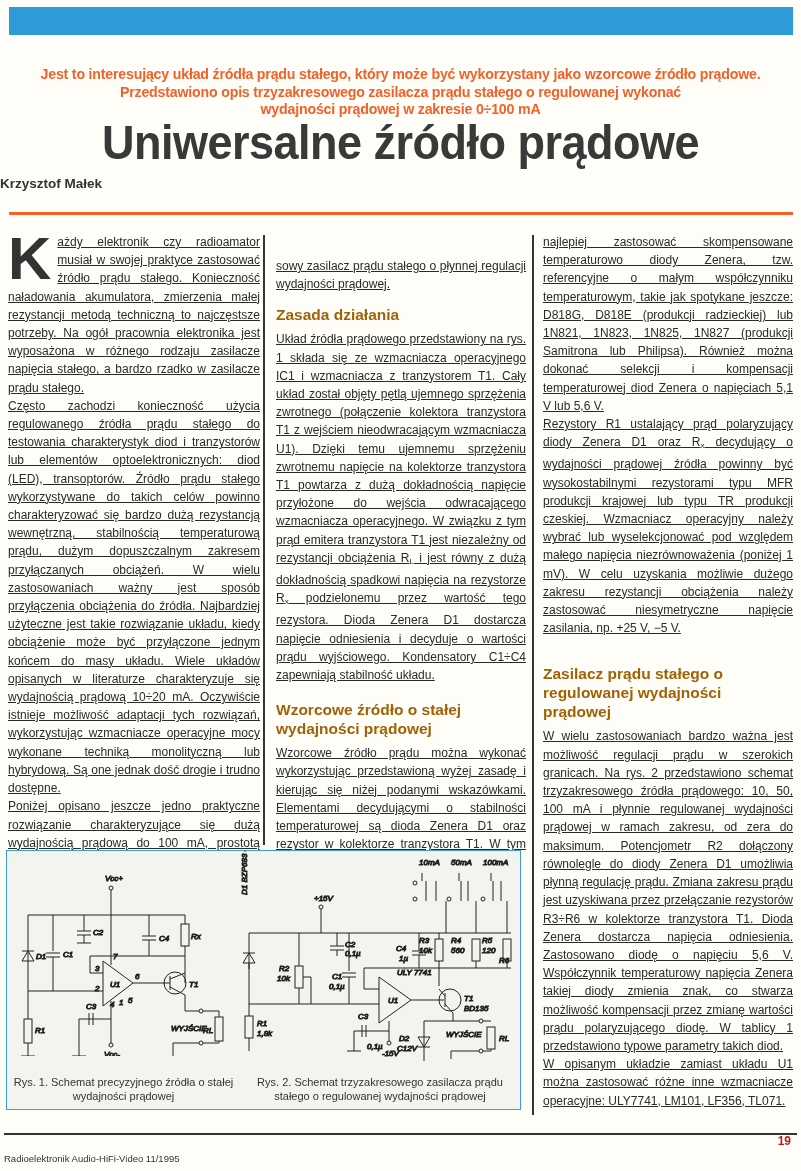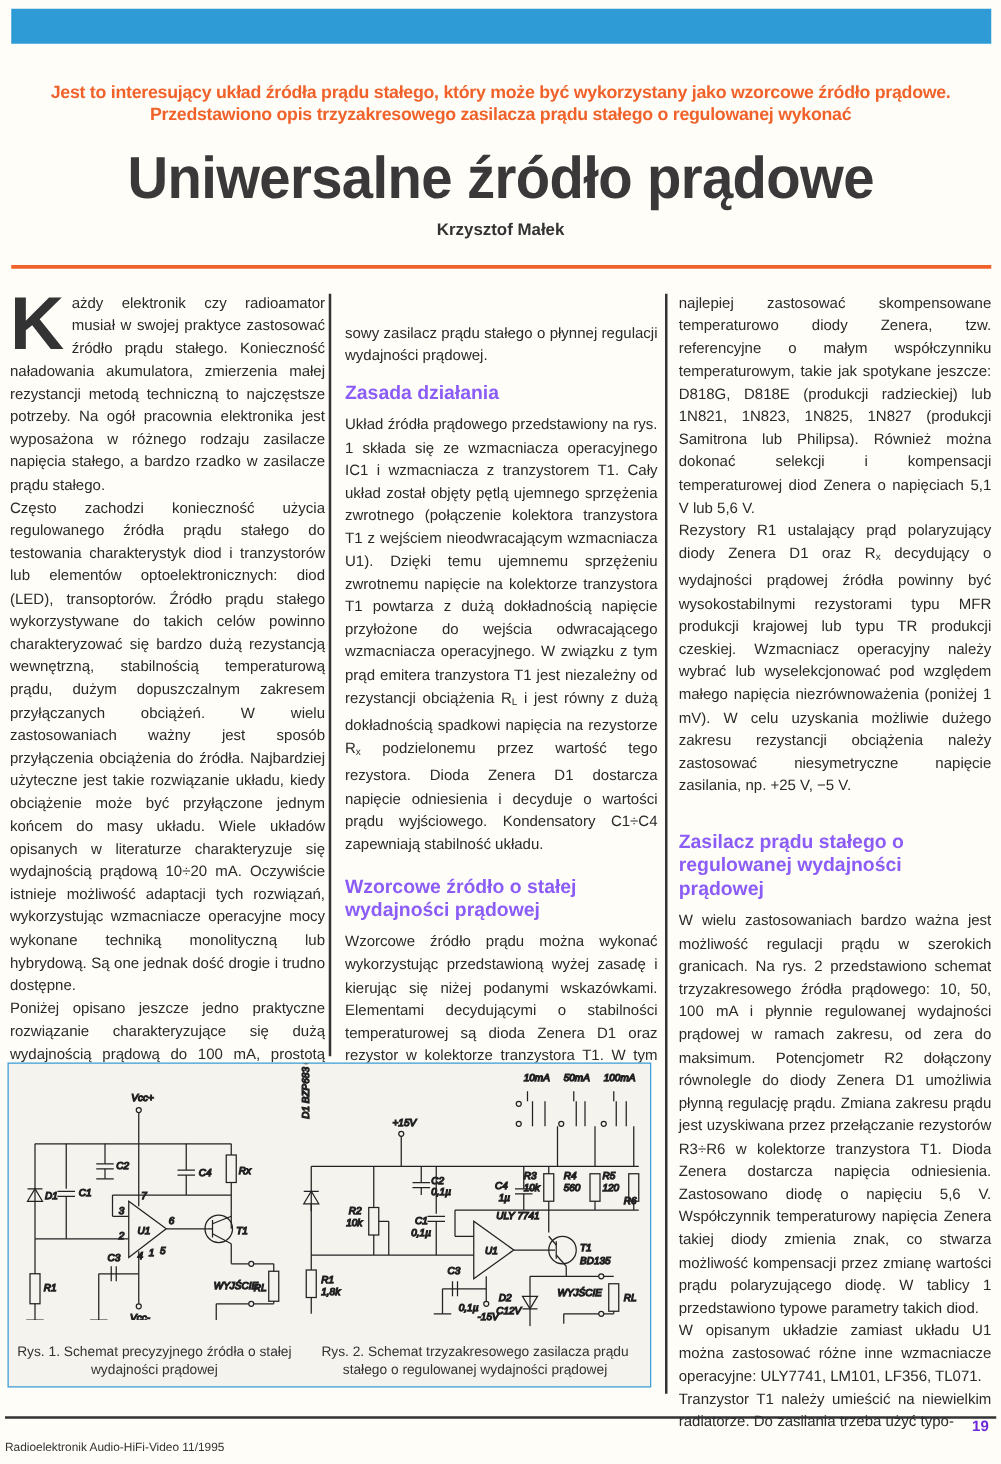--- a/index.html
+++ b/index.html
@@ -1,53 +1,54 @@
 <!DOCTYPE html>
 <html><head>
 <meta charset="utf-8">
 <style>
   * { box-sizing: border-box; margin: 0; padding: 0; }
   html, body { width: 801px; height: 1171px; background: #fefdf8; overflow: hidden; }
   body { position: relative; font-family: "Liberation Sans", sans-serif; color: #2a2a2a; }
   .top-bar { position: absolute; left: 9px; top: 7px; width: 784px; height: 28px; background: #2e9ad6; }
   .lead { position: absolute; left: 0; top: 66px; width: 801px; text-align: center; color: #f0622a; font-weight: bold; font-size: 14.2px; line-height: 17.5px; letter-spacing: -0.2px; }
   .title { position: absolute; left: 0; top: 118px; width: 801px; text-align: center; font-weight: bold; font-size: 45px; line-height: 50px; color: #3a3838; letter-spacing: -0.5px; transform: scaleY(1.05); }
-  .author { position: absolute; left: 0; top: 176px; width: 801px; text-align: center; font-weight: bold; font-size: 13.5px; color: #333; }
+  .author { position: absolute; left: 0; top: 176px; width: 801px; text-align: left; font-weight: bold; font-size: 13.5px; color: #333; }
   .rule-orange { position: absolute; left: 9px; top: 212px; width: 784px; height: 3px; background: #f0622a; }
   .col { position: absolute; font-size: 12px; line-height: 18.2px; text-align: justify; color: #2a2a2a; }
-  .col p { margin: 0; }
+  .col p { margin: 0; text-decoration: underline; }
   .col1 { left: 8px; top: 233px; width: 252px; }
   .col2 { left: 276px; top: 233px; width: 250px; margin-top: 24px; }
   .col3 { left: 543px; top: 233px; width: 250px; }
   .vrule { position: absolute; width: 2px; background: #333; }
   .vr1 { left: 263px; top: 235px; height: 610px; }
   .vr2 { left: 532px; top: 235px; height: 880px; }
   .dropcap { float: left; font-size: 60px; line-height: 48px; font-weight: bold; color: #333; margin: 2px 6px 0 0; height: 50px; }
-  h2 { color: #8b5cf6; font-size: 15.5px; line-height: 19px; font-weight: bold; margin: 12px 0 6px 0; text-align: left; }
+  h2 { color: #a16207; font-size: 15.5px; line-height: 19px; font-weight: bold; margin: 12px 0 6px 0; text-align: left; }
   sub { font-size: 8px; vertical-align: -2px; }
   .fig-box { position: absolute; left: 6px; top: 850px; width: 515px; height: 260px; border: 1.5px solid #3a9ed8; background: #f4f3ee; }
   .fig { position: absolute; }
   .fig1 { left: 6px; top: 10px; width: 226px; height: 195px; }
   .fig2 { left: 232px; top: 0px; width: 280px; height: 210px; }
   .caption { position: absolute; font-weight: normal; font-size: 11px; line-height: 14px; text-align: center; color: #333; }
   .cap1 { left: 4px; top: 224px; width: 225px; }
   .cap2 { left: 238px; top: 224px; width: 270px; }
   svg text { font-family: "Liberation Sans", sans-serif; font-style: italic; font-size: 8px; fill: #222; }
   .rule-bottom { position: absolute; left: 4px; top: 1133px; width: 793px; height: 2px; background: #333; }
   .footer-left { position: absolute; left: 4px; top: 1153px; font-size: 9.5px; color: #333; }
-  .footer-right { position: absolute; right: 10px; top: 1134px; font-size: 12px; font-weight: bold; color: #6d28d9; }
+  .footer-right { position: absolute; right: 10px; top: 1134px; font-size: 12px; font-weight: bold; color: #b91c1c; }
 </style>
 </head>
 <body>
 
 <div class="top-bar"></div>
 
 <div class="lead">
   <div>Jest to interesujący układ źródła prądu stałego, który może być wykorzystany jako wzorcowe źródło prądowe.</div>
   <div>Przedstawiono opis trzyzakresowego zasilacza prądu stałego o regulowanej wykonać</div>
+  <div>wydajności prądowej w zakresie 0÷100 mA</div>
 </div>
 
 <div class="title">Uniwersalne źródło prądowe</div>
 <div class="author">Krzysztof Małek</div>
 <div class="rule-orange"></div>
 
 <div class="col col1">
   <span class="dropcap">K</span>
   <p>ażdy elektronik czy radioamator musiał w swojej praktyce zastosować źródło prądu stałego. Konieczność naładowania akumulatora, zmierzenia małej rezystancji metodą techniczną to najczęstsze potrzeby. Na ogół pracownia elektronika jest wyposażona w różnego rodzaju zasilacze napięcia stałego, a bardzo rzadko w zasilacze prądu stałego.</p>
   <p>Często zachodzi konieczność użycia regulowanego źródła prądu stałego do testowania charakterystyk diod i tranzystorów lub elementów optoelektronicznych: diod (LED), transoptorów. Źródło prądu stałego wykorzystywane do takich celów powinno charakteryzować się bardzo dużą rezystancją wewnętrzną, stabilnością temperaturową prądu, dużym dopuszczalnym zakresem przyłączanych obciążeń. W wielu zastosowaniach ważny jest sposób przyłączenia obciążenia do źródła. Najbardziej użyteczne jest takie rozwiązanie układu, kiedy obciążenie może być przyłączone jednym końcem do masy układu. Wiele układów opisanych w literaturze charakteryzuje się wydajnością prądową 10÷20 mA. Oczywiście istnieje możliwość adaptacji tych rozwiązań, wykorzystując wzmacniacze operacyjne mocy wykonane techniką monolityczną lub hybrydową. Są one jednak dość drogie i trudno dostępne.</p>
@@ -65,21 +66,20 @@
 </div>
 
 <div class="vrule vr2"></div>
 
 <div class="col col3">
   <p>najlepiej zastosować skompensowane temperaturowo diody Zenera, tzw. referencyjne o małym współczynniku temperaturowym, takie jak spotykane jeszcze: D818G, D818E (produkcji radzieckiej) lub 1N821, 1N823, 1N825, 1N827 (produkcji Samitrona lub Philipsa). Również można dokonać selekcji i kompensacji temperaturowej diod Zenera o napięciach 5,1 V lub 5,6 V.</p>
   <p><span>Rezystory R1 ustalający prąd polaryzujący diody Zenera D1 oraz R</span><sub>x</sub><span> decydujący o wydajności prądowej źródła powinny być wysokostabilnymi rezystorami typu MFR produkcji krajowej lub typu TR produkcji czeskiej. Wzmacniacz operacyjny należy wybrać lub wyselekcjonować pod względem małego napięcia niezrównoważenia (poniżej 1 mV). W celu uzyskania możliwie dużego zakresu rezystancji obciążenia należy zastosować niesymetryczne napięcie zasilania, np. +25 V, −5 V.</span></p>
   <h2 style="margin-top:27px;">Zasilacz prądu stałego o regulowanej wydajności prądowej</h2>
   <p>W wielu zastosowaniach bardzo ważna jest możliwość regulacji prądu w szerokich granicach. Na rys. 2 przedstawiono schemat trzyzakresowego źródła prądowego: 10, 50, 100 mA i płynnie regulowanej wydajności prądowej w ramach zakresu, od zera do maksimum. Potencjometr R2 dołączony równolegle do diody Zenera D1 umożliwia płynną regulację prądu. Zmiana zakresu prądu jest uzyskiwana przez przełączanie rezystorów R3÷R6 w kolektorze tranzystora T1. Dioda Zenera dostarcza napięcia odniesienia. Zastosowano diodę o napięciu 5,6 V. Współczynnik temperaturowy napięcia Zenera takiej diody zmienia znak, co stwarza możliwość kompensacji przez zmianę wartości prądu polaryzującego diodę. W tablicy 1 przedstawiono typowe parametry takich diod.</p>
   <p>W opisanym układzie zamiast układu U1 można zastosować różne inne wzmacniacze operacyjne: ULY7741, LM101, LF356, TL071.</p>
-  <p>Tranzystor T1 należy umieścić na niewielkim radiatorze. Do zasilania trzeba użyć typo-</p>
 </div>
 
 <div class="fig-box">
 
   <svg class="fig fig1" viewBox="0 0 226 195" width="226" height="195" fill="none" stroke="#222" stroke-width="1">
     <text x="92" y="20">Vcc+</text>
     <circle cx="98" cy="27" r="2"></circle>
     <line x1="98" y1="29" x2="98" y2="54"></line>
     <line x1="15" y1="54" x2="172" y2="54"></line>
     <line x1="15" y1="54" x2="15" y2="130"></line>

